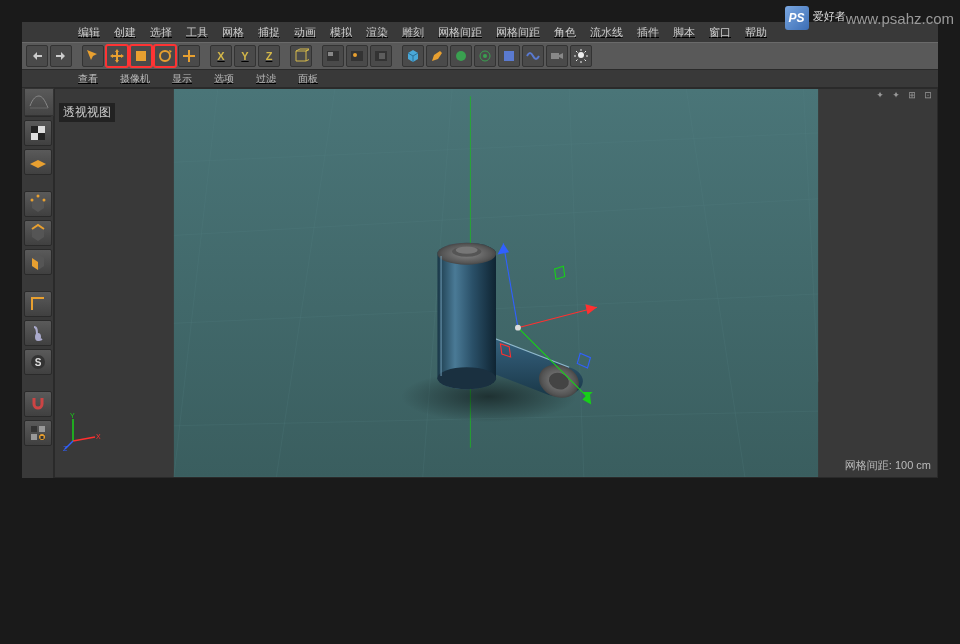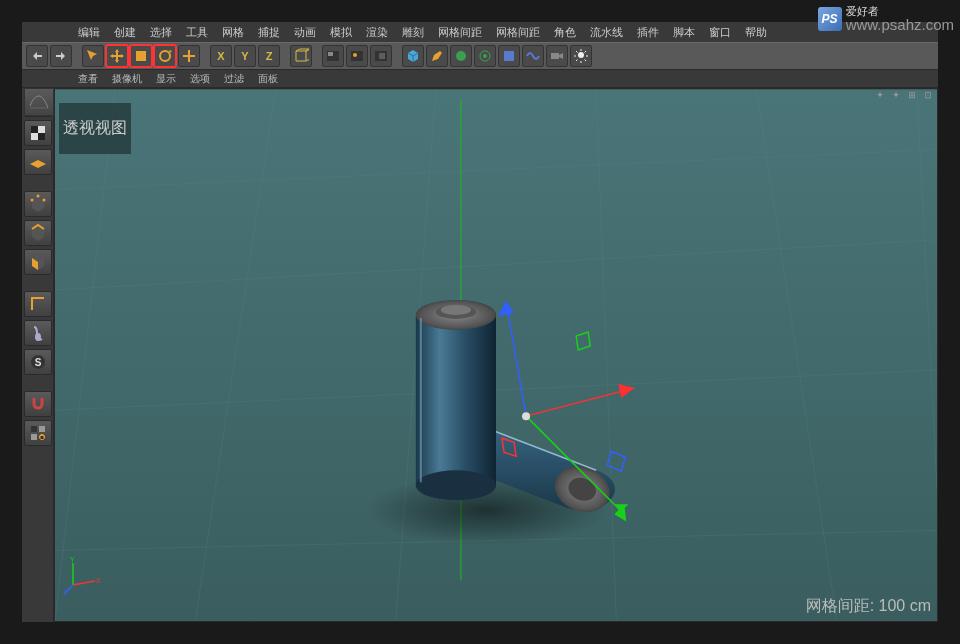--- a/index.html
+++ b/index.html
@@ -1,52 +1,52 @@
 <!DOCTYPE html>
 <html><head>
 <meta charset="utf-8">
 <style>
 * { margin: 0; padding: 0; box-sizing: border-box; font-family: "Microsoft YaHei", Arial, sans-serif; }
 body { background: #1a1a1a; width: 960px; height: 644px; overflow: hidden; position: relative; }
 
-.app-frame { position: absolute; left: 22px; top: 22px; width: 916px; height: 600px; background: #393939; }
+.app-frame { position: absolute; left: 22px; top: 22px; width: 916px; height: 456px; background: #393939; text-decoration: underline; }
 
 .menu-bar { height: 20px; background: #393939; display: flex; align-items: center; padding-left: 50px; gap: 2px; }
 .menu-item { color: #ccc; font-size: 11px; padding: 2px 6px; cursor: pointer; }
 
 .toolbar { height: 28px; background: #595959; border-top: 1px solid #6a6a6a; border-bottom: 1px solid #2a2a2a; display: flex; align-items: center; padding: 0 4px; gap: 2px; }
 .tool-group { display: flex; gap: 2px; margin-right: 8px; }
 .tool-btn { width: 22px; height: 22px; background: #4a4a4a; border: 1px solid #333; border-radius: 2px; display: flex; align-items: center; justify-content: center; cursor: pointer; }
 .tool-btn.highlighted { border: 1px solid #ff3333; box-shadow: 0 0 0 1px #ff3333; }
 .tool-btn svg { width: 16px; height: 16px; }
 .axis-btn { width: 22px; height: 22px; background: #4a4a4a; border: 1px solid #333; border-radius: 2px; display: flex; align-items: center; justify-content: center; color: #d4b84a; font-size: 11px; font-weight: bold; cursor: pointer; }
 
-.sub-menu-bar { height: 18px; background: #393939; display: flex; align-items: center; padding-left: 50px; gap: 2px; border-bottom: 1px solid #2a2a2a; }
+.sub-menu-bar { height: 18px; background: #393939; display: flex; align-items: center; padding-left: 50px; gap: 10px; border-bottom: 1px solid #2a2a2a; }
 .sub-menu-item { color: #bbb; font-size: 10px; padding: 1px 6px; cursor: pointer; }
 
 .main-area { display: flex; height: calc(100% - 66px); }
 
 .left-toolbar { width: 32px; background: #393939; display: flex; flex-direction: column; gap: 3px; padding: 3px 2px; border-right: 1px solid #2a2a2a; }
 .left-toolbar .spacer { height: 10px; }
 .left-btn { width: 28px; height: 26px; background: linear-gradient(#5a5a5a, #404040); border: 1px solid #2a2a2a; border-radius: 2px; display: flex; align-items: center; justify-content: center; cursor: pointer; }
 .left-btn svg { width: 20px; height: 20px; }
 
 .viewport-container { flex: 1; position: relative; background: #393939; border: 1px solid #2a2a2a; }
 .viewport-header { position: absolute; top: 0; right: 0; height: 14px; display: flex; gap: 6px; padding: 1px 4px; z-index: 10; }
 .vp-icon { width: 10px; height: 10px; color: #999; font-size: 9px; cursor: pointer; display: flex; align-items: center; justify-content: center; }
-.viewport-label { position: absolute; top: 14px; left: 4px; background: rgba(0,0,0,0.4); color: #ccc; font-size: 16px; padding: 15px 4px; z-index: 10; }
+.viewport-label { position: absolute; top: 14px; left: 4px; background: rgba(0,0,0,0.4); color: #ccc; font-size: 12px; padding: 1px 4px; z-index: 10; }
 .viewport { width: 100%; height: 100%; position: relative; }
 .viewport svg.scene { width: 100%; height: 100%; display: block; }
 
 .axis-widget { position: absolute; bottom: 26px; left: 8px; width: 40px; height: 40px; }
-.status-bar { position: absolute; bottom: 4px; right: 6px; color: #bbb; font-size: 16px; }
+.status-bar { position: absolute; bottom: 4px; right: 6px; color: #bbb; font-size: 11px; }
 
 .watermark { position: absolute; right: 6px; top: 6px; z-index: 100; display: flex; align-items: center; gap: 4px; }
 .watermark .logo { width: 24px; height: 24px; background: linear-gradient(135deg, #7aa7e0, #3b6db5); border-radius: 3px; display: flex; align-items: center; justify-content: center; color: #fff; font-weight: bold; font-size: 12px; font-style: italic; }
-.watermark .text { display: flex; flex-direction: column; line-height: 1; }
+.watermark .text { display: flex; flex-direction: row; line-height: 1; }
 .watermark .title { color: #ddd; font-size: 11px; }
 .watermark .url { color: #999; font-size: 15px; }
 
 .decor-icon { position: absolute; left: 24px; top: 88px; width: 30px; height: 28px; background: linear-gradient(#5a5a5a,#444); border: 1px solid #333; display:flex; align-items:center; justify-content:center; }
 </style>
 </head>
 <body>
 
 <div class="app-frame">
 

